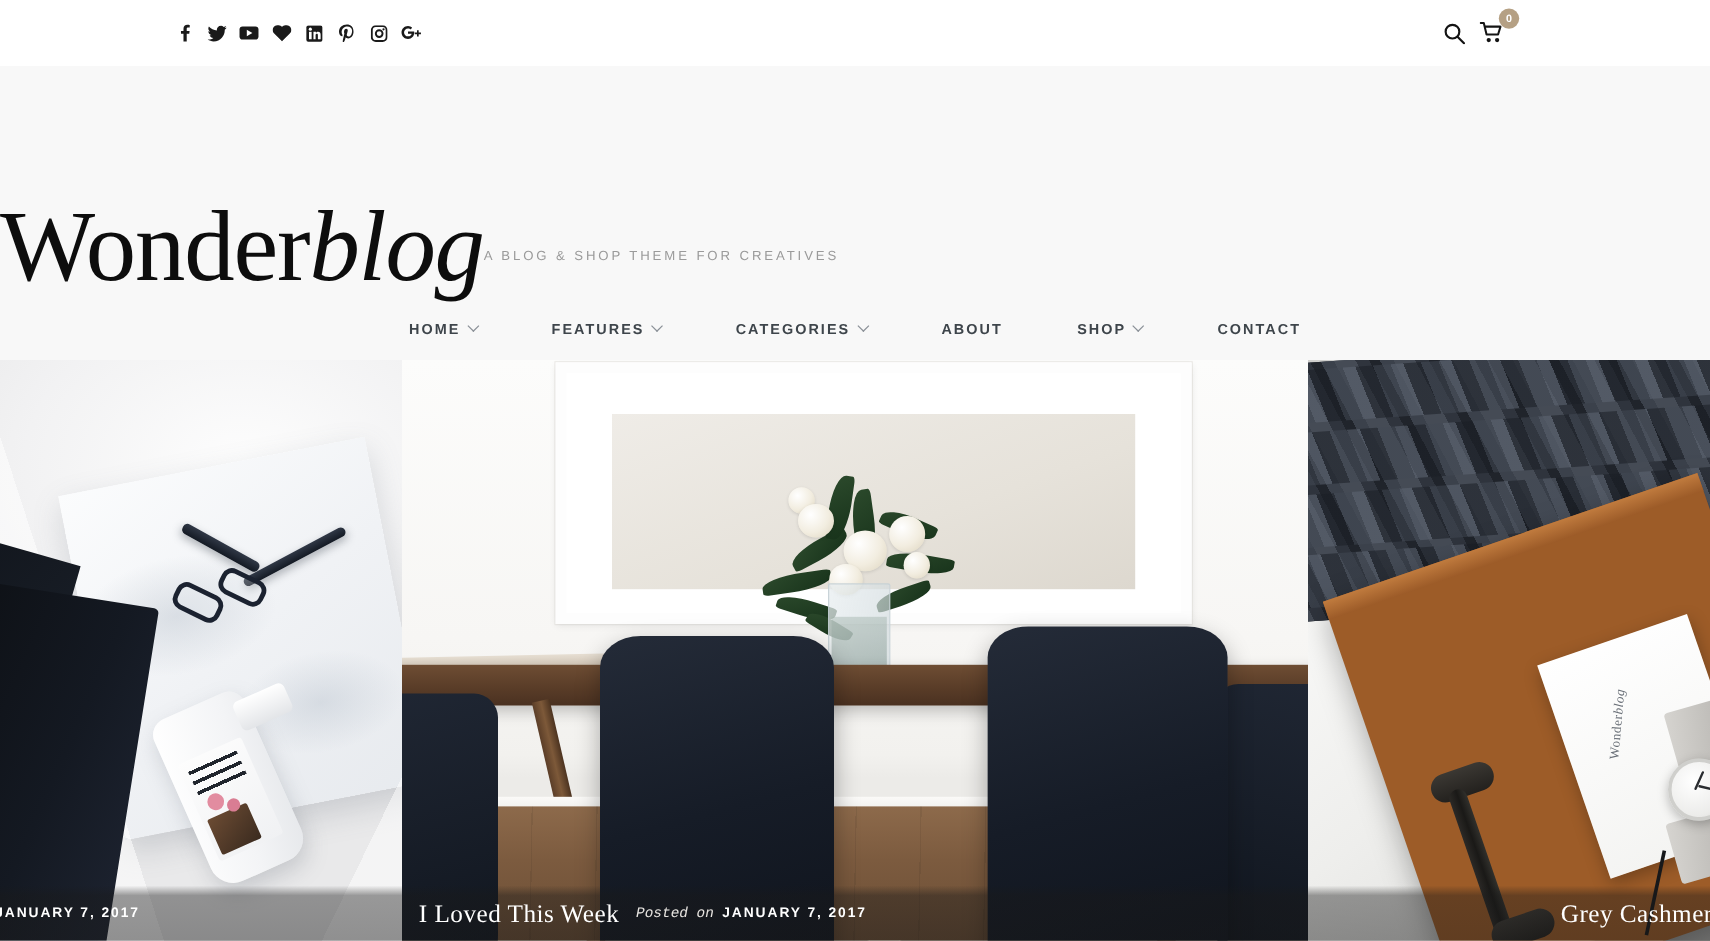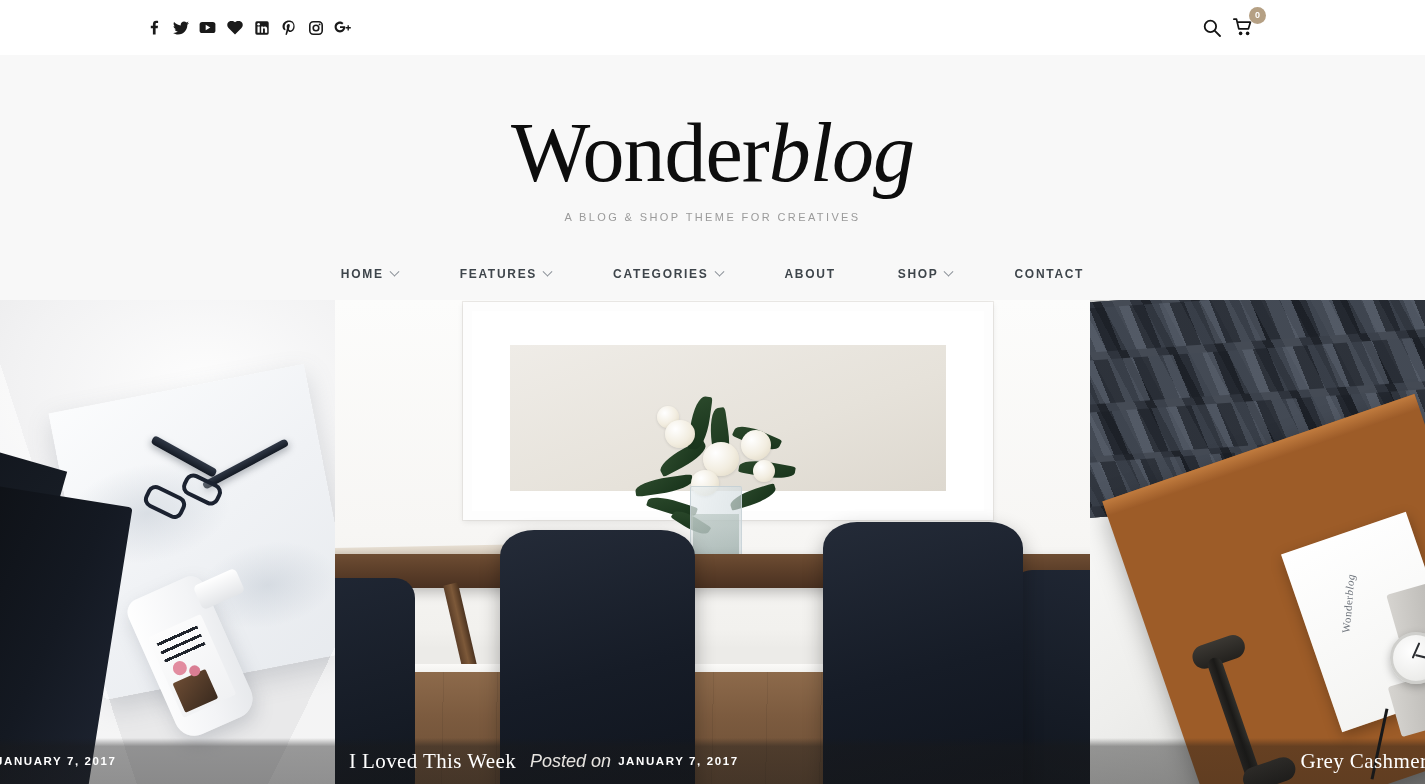--- a/index.html
+++ b/index.html
@@ -58,21 +58,21 @@
     font-weight: bold;
     display: flex; align-items: center; justify-content: center;
     line-height: 1;
   }
 
   
   .brandbar {
     height: 245px;
     background: #f8f8f8;
     display: flex;
-    flex-direction: column;
+    flex-direction: row;
     align-items: center;
     justify-content: flex-start;
     padding-top: 56px;
     position: relative;
   }
   .logo {
     font-family: "Liberation Serif", serif;
     font-size: 84px;
     line-height: 1;
     color: #0d0d0d;
@@ -152,23 +152,23 @@
   .caption-left   { justify-content: flex-start; }
   .caption-right  { justify-content: flex-end; }
 
   .cap-title {
     font-family: "Liberation Serif", serif;
     font-size: 21px;
     color: #ffffff;
     letter-spacing: .4px;
   }
   .cap-posted {
-    font-family: Liberation Sans, sans-serif;
+    font-family: Liberation Mono, monospace;
     font-style: italic;
-    font-size: 18px;
+    font-size: 12px;
     color: #e7e4e0;
     margin-left: 14px;
   }
   .cap-date {
     font-size: 11.5px;
     font-weight: bold;
     letter-spacing: 1.6px;
     color: #ffffff;
     margin-left: 7px;
   }

